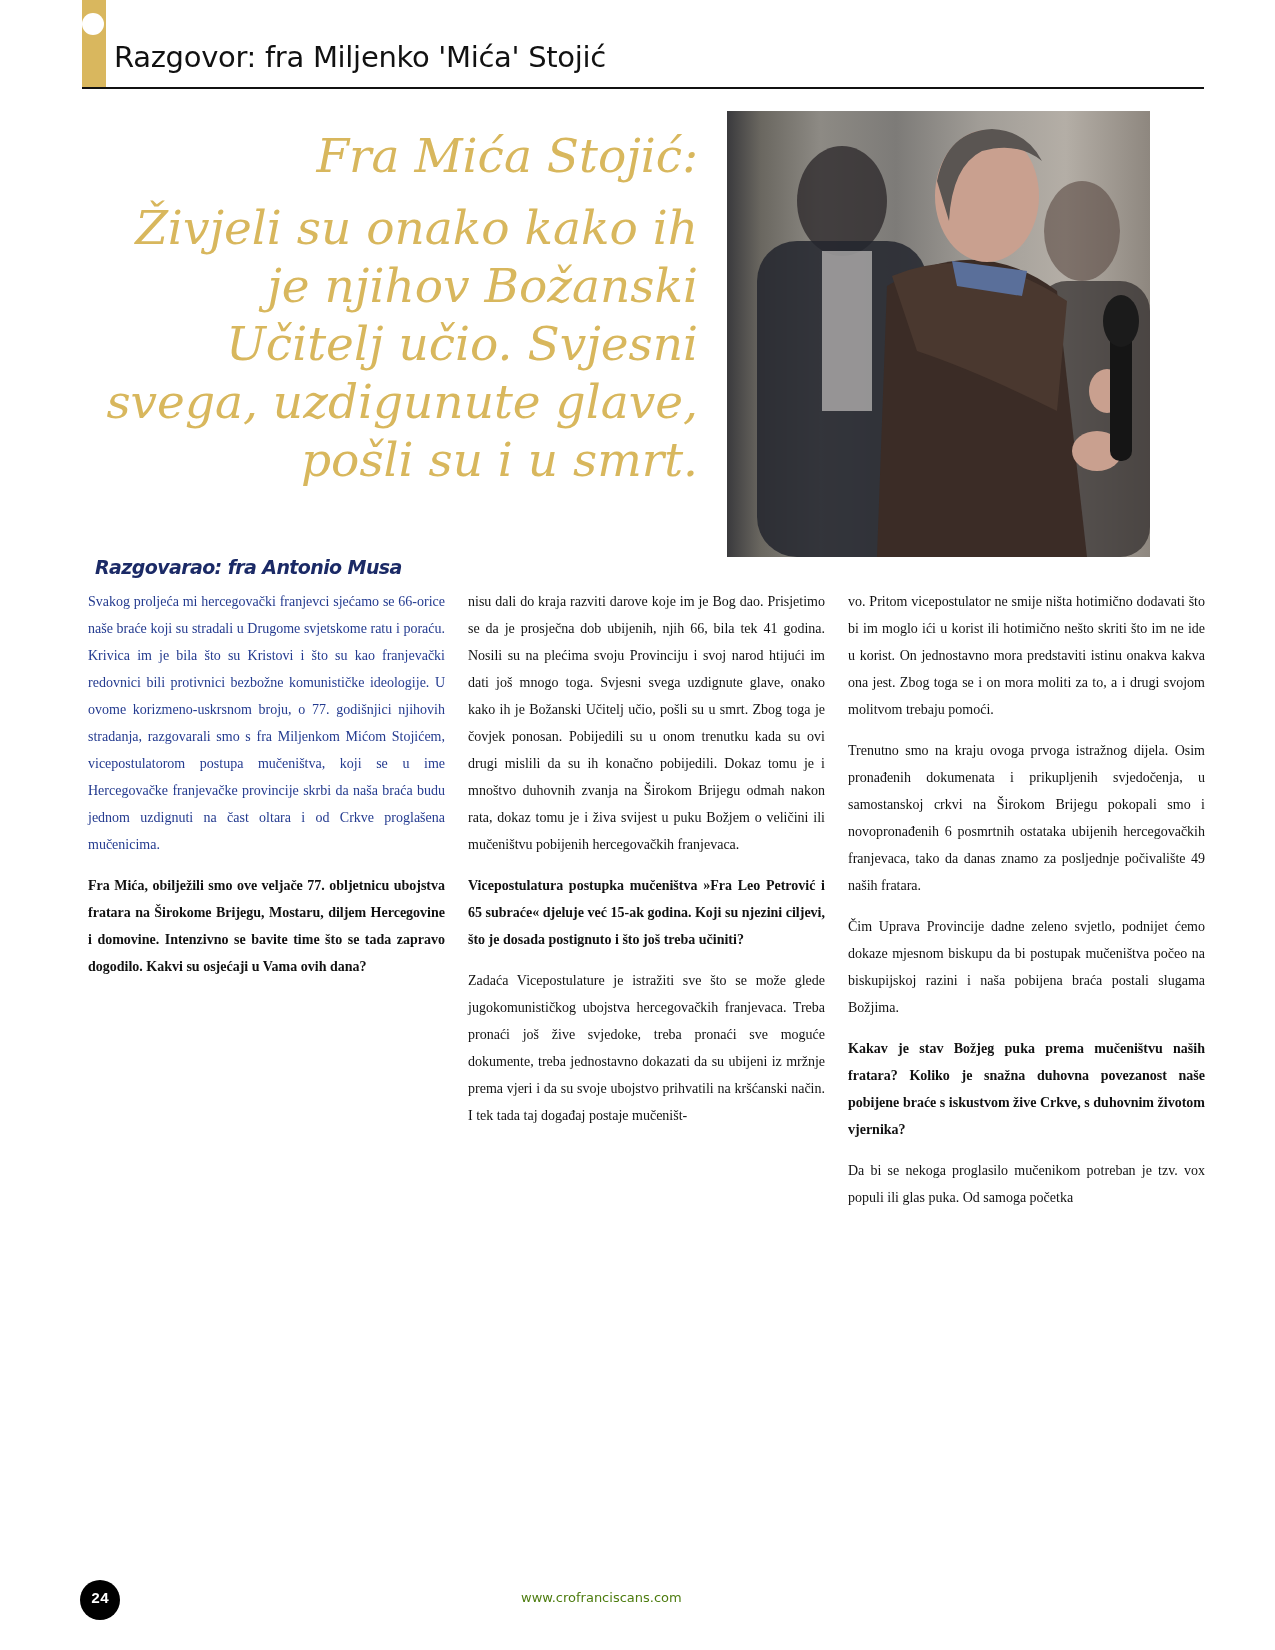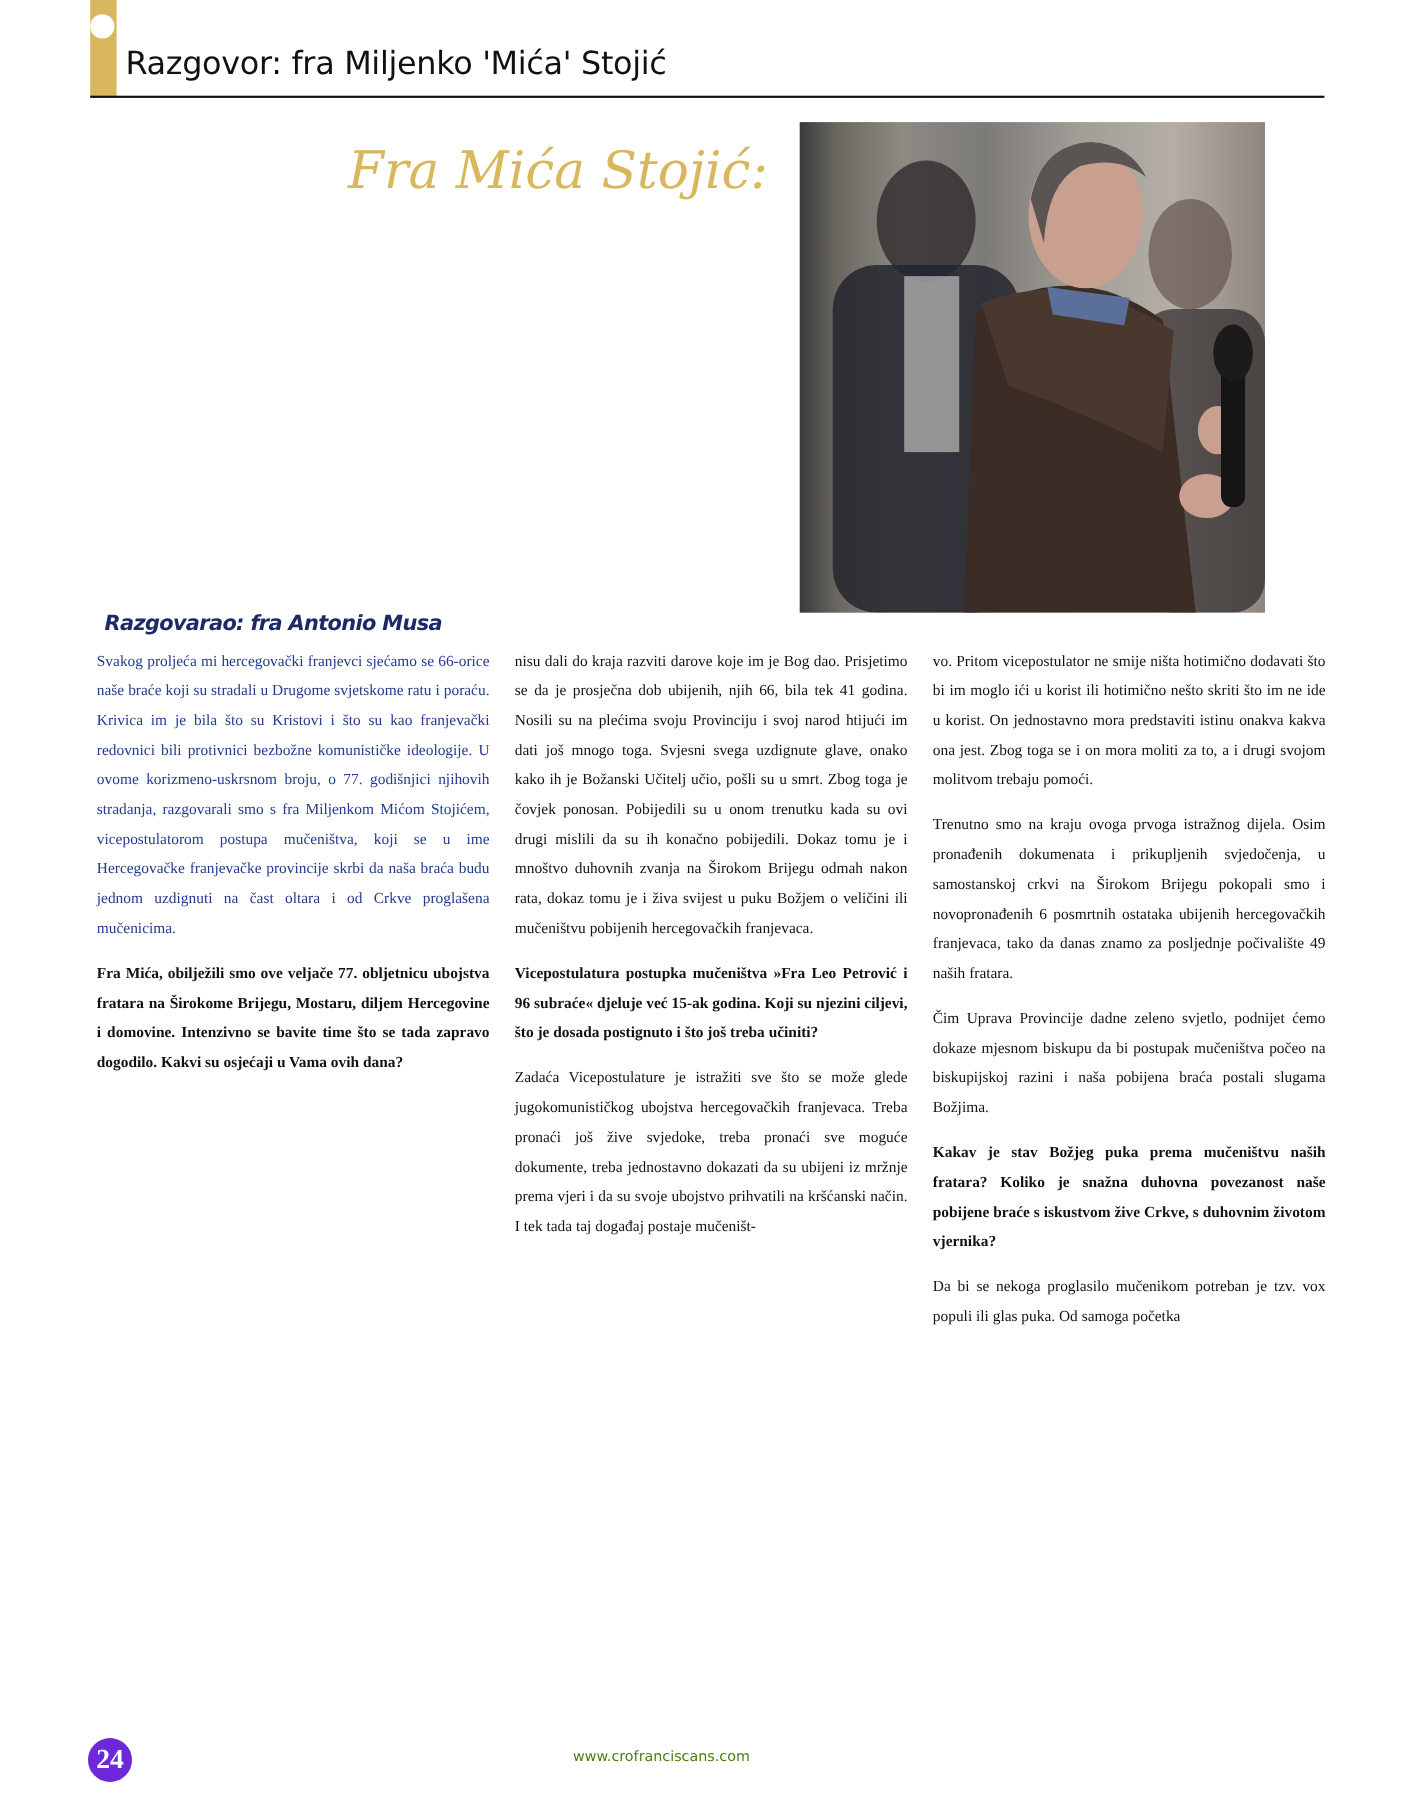--- a/index.html
+++ b/index.html
@@ -20,34 +20,35 @@
     background: linear-gradient(90deg, #3a3a3d 0%, #6a6760 8%, #8d8a84 22%, #7d7b78 40%, #a19d97 60%, #b4aea6 80%, #8e877f 100%); }
 
   .col { position: absolute; top: 588px; width: 357px; font-family: "Liberation Serif", serif; font-size: 14px; line-height: 27px; text-align: justify; color: #111111; hyphens: manual; }
   .col p { margin: 0 0 14px 0; }
   .col p.q { font-weight: bold; color: #111111; }
   .col1 { left: 88px; }
   .col1 p.lead { color: #233a8f; }
   .col2 { left: 468px; }
   .col3 { left: 848px; }
 
-  .page-num { position: absolute; left: 80px; top: 1580px; width: 40px; height: 40px; border-radius: 50%; background: #6d28d9; color: #ffffff; font-family: Liberation Serif, serif; font-weight: bold; font-size: 25px; line-height: 40px; text-align: center; }
+  .page-num { position: absolute; left: 80px; top: 1580px; width: 40px; height: 40px; border-radius: 50%; background: #000000; color: #ffffff; font-family: Liberation Mono, monospace; font-weight: bold; font-size: 15px; line-height: 40px; text-align: center; }
   .footer-url { position: absolute; left: 521px; top: 1590px; font-family: "DejaVu Sans", sans-serif; font-weight: normal; font-size: 13px; color: #4d7c0f; }
 </style>
 </head>
 <body>
 
 <div class="gold-tab">
   <div class="hole"></div>
 </div>
 <div class="section-title">Razgovor: fra Miljenko 'Mića' Stojić</div>
 <div class="header-rule"></div>
 
 <div class="headline">
   <div class="line1">Fra Mića Stojić:</div>
+  <div class="body">Živjeli su onako kako ih je njihov Božanski Učitelj učio. Svjesni svega, uzdigunute glave, pošli su i u smrt.</div>
 </div>
 
 <div class="photo" title="Fra Mića Stojić speaking into a microphone, wearing a brown Franciscan habit">
   <svg width="423" height="446" viewBox="0 0 423 446">
 
     <ellipse cx="115" cy="90" rx="45" ry="55" fill="#2a2628" opacity="0.75"></ellipse>
     <rect x="30" y="130" width="170" height="316" rx="40" fill="#23262e" opacity="0.85"></rect>
     <rect x="95" y="140" width="50" height="160" fill="#d8d6d2" opacity="0.6"></rect>
     <ellipse cx="355" cy="120" rx="38" ry="50" fill="#5a4a42" opacity="0.6"></ellipse>
     <rect x="310" y="170" width="113" height="276" rx="30" fill="#2e2a2a" opacity="0.7"></rect>
@@ -69,21 +70,21 @@
 
 <div class="byline">Razgovarao: fra Antonio Musa</div>
 
 <div class="col col1">
   <p class="lead">Svakog proljeća  mi hercegovački franjevci sjećamo se 66-orice naše braće koji su stradali u Drugome svjetskome ratu i poraću. Krivica im je bila što su Kristovi i što su kao franjevački redovnici bili protivnici bezbožne komunističke ideologije. U ovome korizmeno-uskrsnom broju, o 77. godišnjici njihovih stradanja, razgovarali smo s fra Miljenkom Mićom Stojićem, vicepostulatorom postupa mučeništva, koji se u ime Hercegovačke franjevačke provincije skrbi da naša braća budu jednom uzdignuti na čast oltara i od Crkve proglašena mučenicima.</p>
   <p class="q">Fra Mića, obilježili smo ove veljače 77. obljetnicu ubojstva fratara na Širokome Brijegu, Mostaru, diljem Hercegovine i domovine. Intenzivno se bavite time što se tada zapravo dogodilo. Kakvi su osjećaji u Vama ovih dana?</p>
 </div>
 
 <div class="col col2">
   <p>nisu dali do kraja razviti darove koje im je Bog dao. Prisjetimo se da je prosječna dob ubijenih, njih 66, bila tek 41 godina. Nosili su na plećima svoju Provinciju i svoj narod htijući im dati još mnogo toga. Svjesni svega uzdignute glave, onako kako ih je Božanski Učitelj učio, pošli su u smrt. Zbog toga je čovjek ponosan. Pobijedili su u onom trenutku kada su ovi drugi mislili da su ih konačno pobijedili. Dokaz tomu je i mnoštvo duhovnih zvanja na Širokom Brijegu odmah nakon rata, dokaz tomu je i živa svijest u puku Božjem o veličini ili mučeništvu pobijenih hercegovačkih franjevaca.</p>
-  <p class="q">Vicepostulatura postupka mučeništva »Fra Leo Petrović i 96 subraće« djeluje već 15-ak godina. Koji su njezini ciljevi, što je dosada postignuto i što još treba učiniti?</p>
+  <p class="q">Vicepostulatura postupka mučeništva »Fra Leo Petrović i 65 subraće« djeluje već 15-ak godina. Koji su njezini ciljevi, što je dosada postignuto i što još treba učiniti?</p>
   <p>Zadaća Vicepostulature je istražiti sve što se može glede jugokomunističkog ubojstva hercegovačkih franjevaca. Treba pronaći još žive svjedoke, treba pronaći sve moguće dokumente, treba jednostavno dokazati da su ubijeni iz mržnje prema vjeri i da su svoje ubojstvo prihvatili na kršćanski način. I tek tada taj događaj postaje mučeništ-</p>
 </div>
 
 <div class="col col3">
   <p>vo. Pritom vicepostulator ne smije ništa hotimično dodavati što bi im moglo ići u korist ili hotimično nešto skriti što im ne ide u korist. On jednostavno mora predstaviti istinu onakva kakva ona jest. Zbog toga se i on mora moliti za to, a i drugi svojom molitvom trebaju pomoći.</p>
   <p>Trenutno smo na kraju ovoga prvoga istražnog dijela. Osim pronađenih dokumenata i prikupljenih svjedočenja, u samostanskoj crkvi na Širokom Brijegu pokopali smo i novopronađenih 6 posmrtnih ostataka ubijenih hercegovačkih franjevaca, tako da danas znamo za posljednje počivalište 49 naših fratara.</p>
   <p>Čim Uprava Provincije dadne zeleno svjetlo, podnijet ćemo dokaze mjesnom biskupu da bi postupak mučeništva počeo na biskupijskoj razini i naša pobijena braća postali slugama Božjima.</p>
   <p class="q">Kakav je stav Božjeg puka prema mučeništvu naših fratara? Koliko je snažna duhovna povezanost naše pobijene braće s iskustvom žive Crkve, s duhovnim životom vjernika?</p>
   <p>Da bi se nekoga proglasilo mučenikom potreban je tzv. vox populi ili glas puka. Od samoga početka</p>
 </div>

